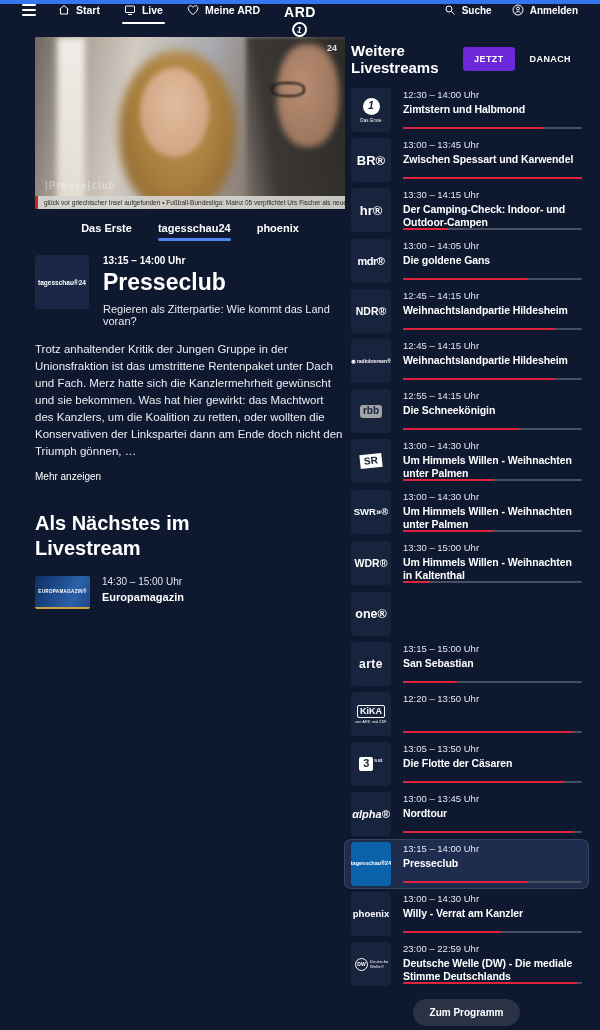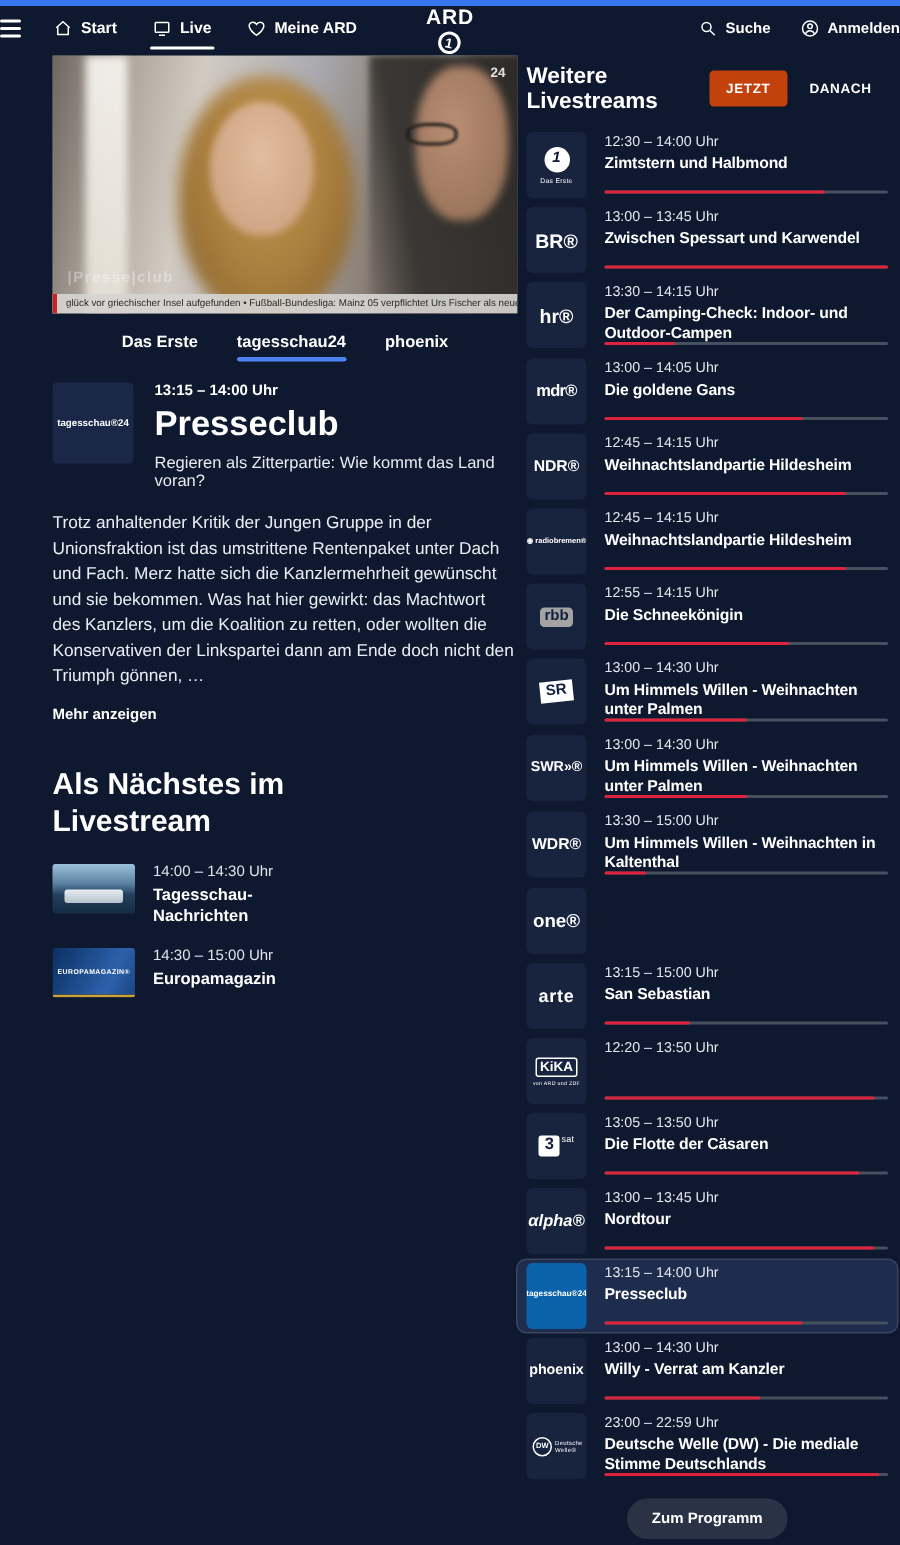--- a/index.html
+++ b/index.html
@@ -1,34 +1,34 @@
 <!DOCTYPE html>
 <html><head>
 <meta charset="utf-8">
 <style>
   * { margin:0; padding:0; box-sizing:border-box; }
   html,body { width:600px; height:1030px; overflow:hidden; }
   body { background:#0e182e; color:#fff; font-family:"Liberation Sans", sans-serif; }
 
   
   .top-strip { height:4px; background:#3575f0; }
-  header { height:30px; display:flex; align-items:center; padding:0 0; position:relative; }
+  header { height:30px; display:flex; align-items:flex-start; padding:0 22px; position:relative; }
   .hamburger { width:14px; display:flex; flex-direction:column; gap:3px; margin-right:22px; cursor:pointer; }
   .hamburger span { height:2px; background:#fff; border-radius:1px; }
   .nav { display:flex; gap:24px; align-items:center; }
   .nav-item { display:flex; gap:6px; align-items:center; font-size:10.5px; font-weight:bold; position:relative; cursor:pointer; }
   .nav-item svg { width:12px; height:12px; }
   .nav-item.is-active::after { content:""; position:absolute; left:-2px; right:-2px; bottom:-8px; height:2px; background:#fff; border-radius:1px; }
   .ard-logo { position:absolute; left:50%; transform:translateX(-50%); display:flex; align-items:center; gap:2px; font-weight:bold; font-size:14px; letter-spacing:.5px;flex-direction:column; }
   .ard-one { width:15px; height:15px; border:2px solid #fff; border-radius:50%; display:flex; align-items:center; justify-content:center; font-size:9px; font-weight:bold; transform:rotate(12deg); }
   .header-right { margin-left:auto; display:flex; gap:20px; align-items:center; }
   .header-right .nav-item { font-size:10px; }
 
   
-  .main { display:flex; gap:6px; padding:3px 8px 0 35px; }
+  .main { display:flex; gap:6px; padding:3px 18px 0 35px; }
   .left-col { width:310px; flex:none; }
   .right-col { flex:1; min-width:0; }
 
   
   .player { position:relative; width:310px; height:172px; overflow:hidden; background:#7d7a74; }
   .p-base { position:absolute; inset:0; background:linear-gradient(100deg,#6e6760 0%,#b0a79c 16%,#d2cbc2 30%,#aaaab0 52%,#8d8278 68%,#4a423c 100%); }
   .p-band { position:absolute; top:0; bottom:0; left:7%; width:9%; background:linear-gradient(#f7f5f0,#e6e1d6); filter:blur(3px); opacity:.92; }
   .p-band2 { position:absolute; top:0; bottom:0; right:11%; width:6%; background:#efece6; filter:blur(4px); opacity:.55; }
   .p-hair { position:absolute; left:27%; top:8%; width:38%; height:95%; border-radius:48%; background:radial-gradient(ellipse at 50% 35%,#c59a55 0%,#a67c3c 55%,#7c5a28 100%); filter:blur(5px); }
   .p-face { position:absolute; left:34%; top:18%; width:22%; height:52%; border-radius:50%; background:radial-gradient(ellipse at 50% 40%,#e2bd9f 0%,#d0a685 70%,#b98e6e 100%); filter:blur(2.5px); }
@@ -47,40 +47,40 @@
   .ptab.is-selected::after { content:""; position:absolute; left:0; right:0; bottom:0; height:3px; border-radius:2px; background:#4d83f0; }
 
   
   .program { display:flex; margin-top:14px; }
   .program-logo { width:54px; height:54px; flex:none; background:#1a2746; border-radius:3px; display:flex; align-items:center; justify-content:center; font-size:6.5px; font-weight:bold; }
   .program-body { margin-left:14px; }
   .program-time { font-size:10px; font-weight:bold; }
   .program-title { font-size:23px; font-weight:bold; margin:3px 0 7px; }
   .program-subtitle { font-size:11px; color:#e8ebf2; }
   .program-desc { margin-top:14px; font-size:11.5px; line-height:1.48; color:#eaeef5; }
-  .more-link { display:inline-block; margin-top:11px; font-size:10px; font-weight:bold; cursor:pointer; }
+  .more-link { display:inline-block; margin-top:11px; font-size:10px; font-weight:normal; cursor:pointer; }
 
   
   .next-heading { margin-top:27px; font-size:20px; font-weight:bold; line-height:1.25; width:230px; }
   .next-list { margin-top:15px; }
   .next-item { display:flex; gap:12px; margin-bottom:13px; cursor:pointer; }
   .thumb { width:55px; height:33px; flex:none; border-radius:2px; display:flex; flex-direction:column; align-items:center; justify-content:center; overflow:hidden; }
   .thumb-tagesschau { background:linear-gradient(180deg,#9cc0d8 0%,#5d84a4 38%,#24415e 62%,#152c44 100%); }
   .thumb-tagesschau::after { content:""; width:72%; height:9px; background:linear-gradient(#e9eef3,#b4c1cc); border-radius:2px; margin-top:10px; }
   .thumb-europamagazin { background:linear-gradient(115deg,#0c2f63,#2c62ab 70%,#1b4584); border-bottom:2px solid #caa43a; }
   .thumb-text { font-size:4.6px; font-weight:bold; letter-spacing:.3px; color:#fff; }
   .next-time { font-size:10px; color:#dfe4ee; }
   .next-title { font-size:11px; font-weight:bold; margin-top:3px; line-height:1.3; width:125px; }
 
   
   .streams-header { display:flex; align-items:center; margin:5px 0 10px; }
   .streams-title { font-size:15px; font-weight:bold; }
   .toggle-group { margin-left:auto; display:flex; gap:4px; align-items:center; }
   .toggle-btn { font-size:9px; font-weight:bold; letter-spacing:.4px; padding:7px 11px; border-radius:3px; cursor:pointer; color:#fff; background:transparent; border:none; font-family:inherit; }
-  .toggle-btn.is-on { background:#c2410c; }
+  .toggle-btn.is-on { background:#6d28d9; }
 
   .stream-row { display:flex; gap:12px; padding:2px 6px; margin:0 -6px 2px; border-radius:6px; cursor:pointer; }
   .stream-row.is-selected { background:#1e2c4e; box-shadow:0 0 0 1px rgba(160,180,230,.28); }
   .logo-tile { width:40px; height:44px; flex:none; background:#18243e; border-radius:4px; display:flex; flex-direction:column; align-items:center; justify-content:center; text-align:center; color:#fff; overflow:hidden; }
   .logo-main { font-weight:bold; font-size:11px; line-height:1; }
   .logo-caption { font-size:4.5px; margin-top:2px; letter-spacing:.2px; }
   .logo-caption:empty { display:none; }
   .stream-body { flex:1; min-width:0; display:flex; flex-direction:column; min-height:44px; }
   .stream-time { font-size:9.5px; color:#e2e6ef; margin-top:1px; }
   .stream-title { font-size:10.5px; font-weight:bold; line-height:12.5px; margin-top:3px; letter-spacing:-.1px; }
@@ -213,29 +213,20 @@
         <div class="program-subtitle">Regieren als Zitterpartie: Wie kommt das Land voran?</div>
       </div>
     </div>
 
     <p class="program-desc">Trotz anhaltender Kritik der Jungen Gruppe in der Unionsfraktion ist das umstrittene Rentenpaket unter Dach und Fach. Merz hatte sich die Kanzlermehrheit gewünscht und sie bekommen. Was hat hier gewirkt: das Machtwort des Kanzlers, um die Koalition zu retten, oder wollten die Konservativen der Linkspartei dann am Ende doch nicht den Triumph gönnen, …</p>
     <span class="more-link">Mehr anzeigen</span>
 
     <h2 class="next-heading">Als Nächstes im Livestream</h2>
     <div class="next-list">
         <div class="next-item">
-    <div class="thumb thumb-tagesschau">
-      <span class="thumb-text"></span>
-    </div>
-    <div>
-      <div class="next-time">14:00 – 14:30 Uhr</div>
-      <div class="next-title">Tagesschau-Nachrichten</div>
-    </div>
-  </div>
-        <div class="next-item">
     <div class="thumb thumb-europamagazin">
       <span class="thumb-text">EUROPAMAGAZIN®</span>
     </div>
     <div>
       <div class="next-time">14:30 – 15:00 Uhr</div>
       <div class="next-title">Europamagazin</div>
     </div>
   </div>
       </div>
   </div>

